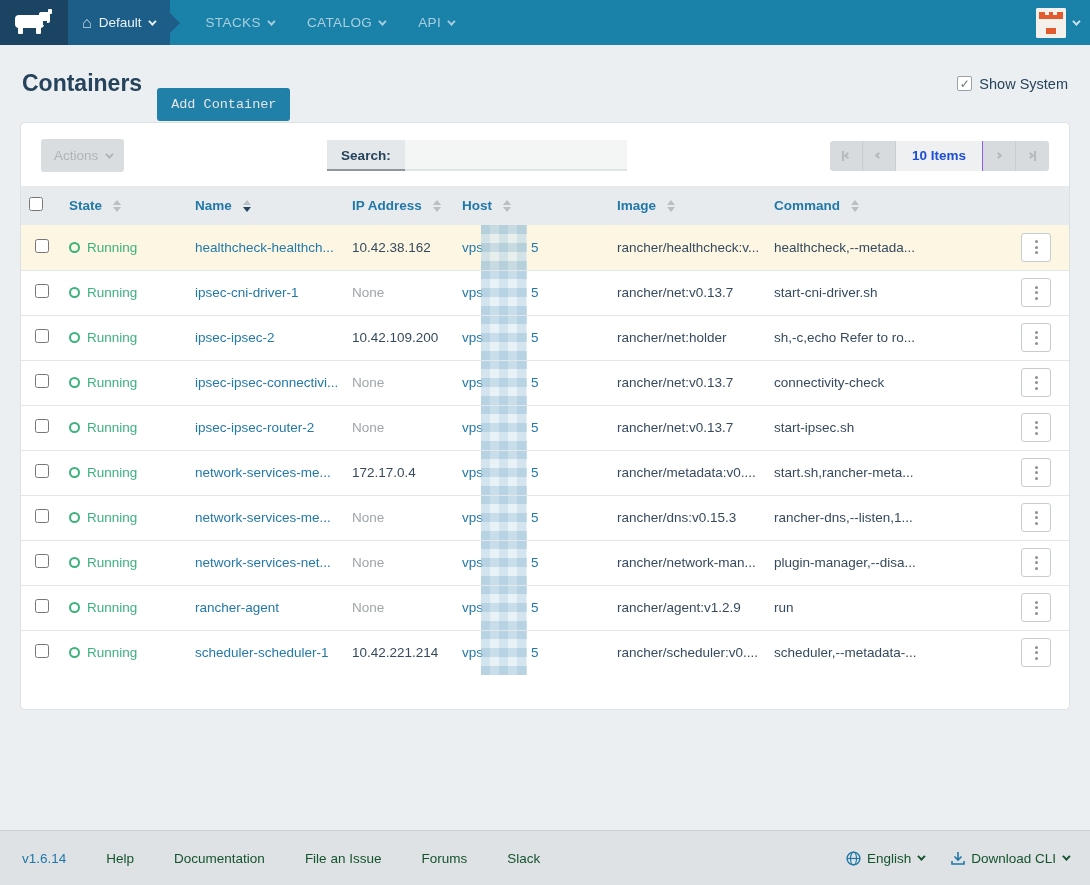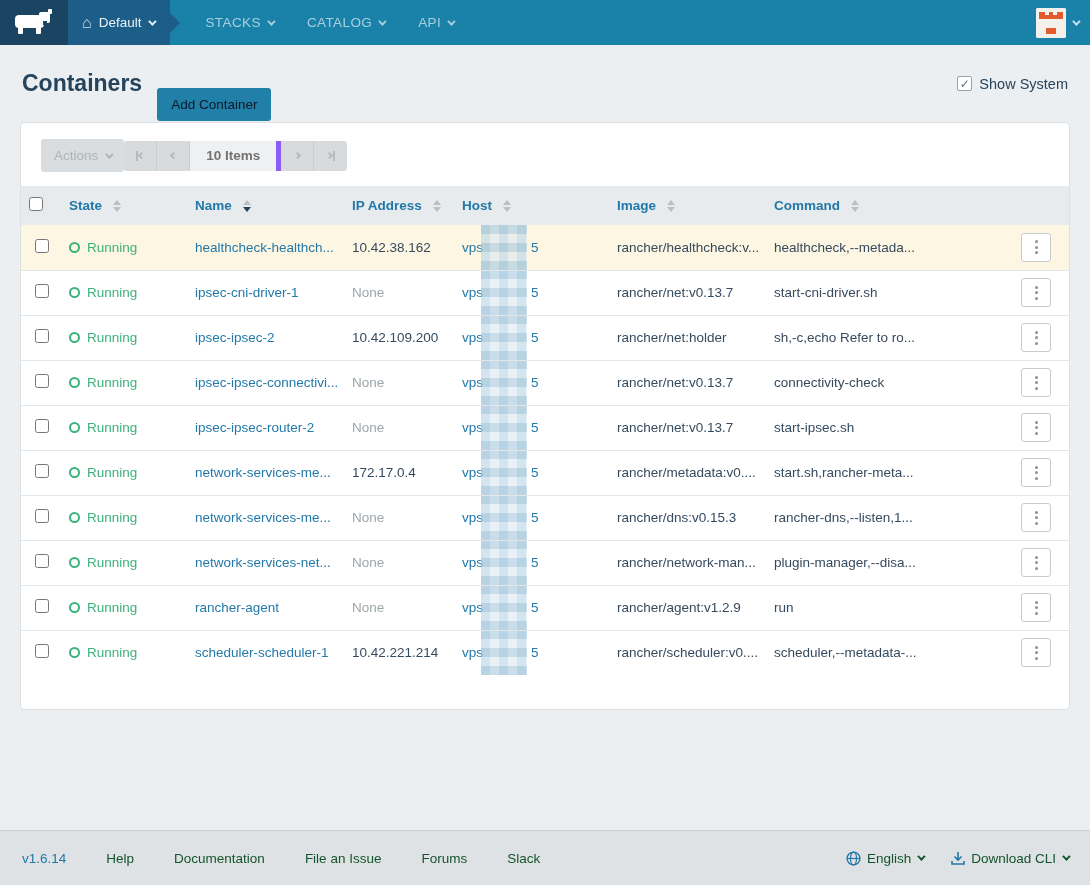--- a/index.html
+++ b/index.html
@@ -39,22 +39,22 @@
   
   .chv { display:inline-block; width:6px; height:6px; border-right:2px solid currentColor; border-bottom:2px solid currentColor; }
   .chv.down { transform:rotate(45deg) translateY(-2px); }
   .chv.left  { transform:rotate(135deg); }
   .chv.right { transform:rotate(-45deg); }
 
   
   .page-header { height:77px; display:flex; align-items:center; padding:0 22px; }
   .page-title { font-size:23px; font-weight:bold; color:#26435C; }
   .btn-primary {
-    margin-left:15px; background:#2080A8; color:#0f172a; border:none; border-radius:3px;
-    font-size:13.5px; padding:9px 14px; cursor:pointer; font-family:Liberation Sans, sans-serif;margin-top:41px;
+    margin-left:15px; background:#2080A8; color:#e5e5e5; border:none; border-radius:3px;
+    font-size:13.5px; padding:9px 14px; cursor:pointer; font-family:Liberation Mono, monospace;margin-top:41px;
   }
   .header-right { margin-left:auto; display:flex; align-items:center; gap:7px; color:#26435C; font-size:14.5px; }
   .cbox {
     width:15px; height:15px; border:1px solid #9AA2A7; border-radius:2px; background:#fff;
     display:inline-flex; align-items:center; justify-content:center; font-size:12px; color:#6A7378; cursor:pointer;
   }
 
   
   .card {
     margin:0 20px; background:#fff; border:1px solid #DDE1E3; border-radius:5px;
@@ -76,22 +76,22 @@
   }
   .pager { display:flex; align-items:stretch; height:30px; }
   .pager .pg {
     background:#D7DBDD; width:33px; display:flex; align-items:center; justify-content:center;
     color:#B4BABD; border:none; cursor:default; border-right:1px solid #C8CDD0; gap:1px;
   }
   .pager .pg:first-child { border-radius:3px 0 0 3px; }
   .pager .pg:last-child  { border-radius:0 3px 3px 0; border-right:none; }
   .pager .pg .chv { width:5px; height:5px; }
   .pager .count {
-    background:#EEF0F1; color:#737373; font-weight:bold; font-size:13.5px;
-    display:flex; align-items:center; padding:0 16px; border-right:5px solid #8b5cf6;
+    background:#EEF0F1; color:#1d4ed8; font-weight:bold; font-size:13.5px;
+    display:flex; align-items:center; padding:0 16px; border-right:1px solid #8b5cf6;
   }
   .endbar { width:2px; height:10px; background:currentColor; display:inline-block; }
 
   
   table.ctable { width:100%; border-collapse:collapse; table-layout:fixed; }
   .ctable thead th {
     background:#E8EBED; color:#2178A9; font-size:13.5px; text-align:left;
     padding:11px 8px; font-weight:bold;
   }
   .ctable th .sorter { display:inline-flex; flex-direction:column; gap:2px; margin-left:7px; vertical-align:middle; }
@@ -200,20 +200,24 @@
   </div>
 </div>
 
 <div class="card">
 
   <div class="toolbar">
     <button class="btn-disabled">
       <span>Actions</span>
       <span class="chv down"></span>
     </button>
+    <div class="search-wrap">
+      <span class="search-label">Search:</span>
+      <input class="search-input" type="text" value="" style="">
+    </div>
     <div class="pager">
       <button class="pg">
           <span class="endbar"></span>
           <span class="chv left"></span>
         </button>
       <button class="pg">
           <span class="chv left"></span>
         </button>
       <span class="count">10 Items</span>
       <button class="pg">

